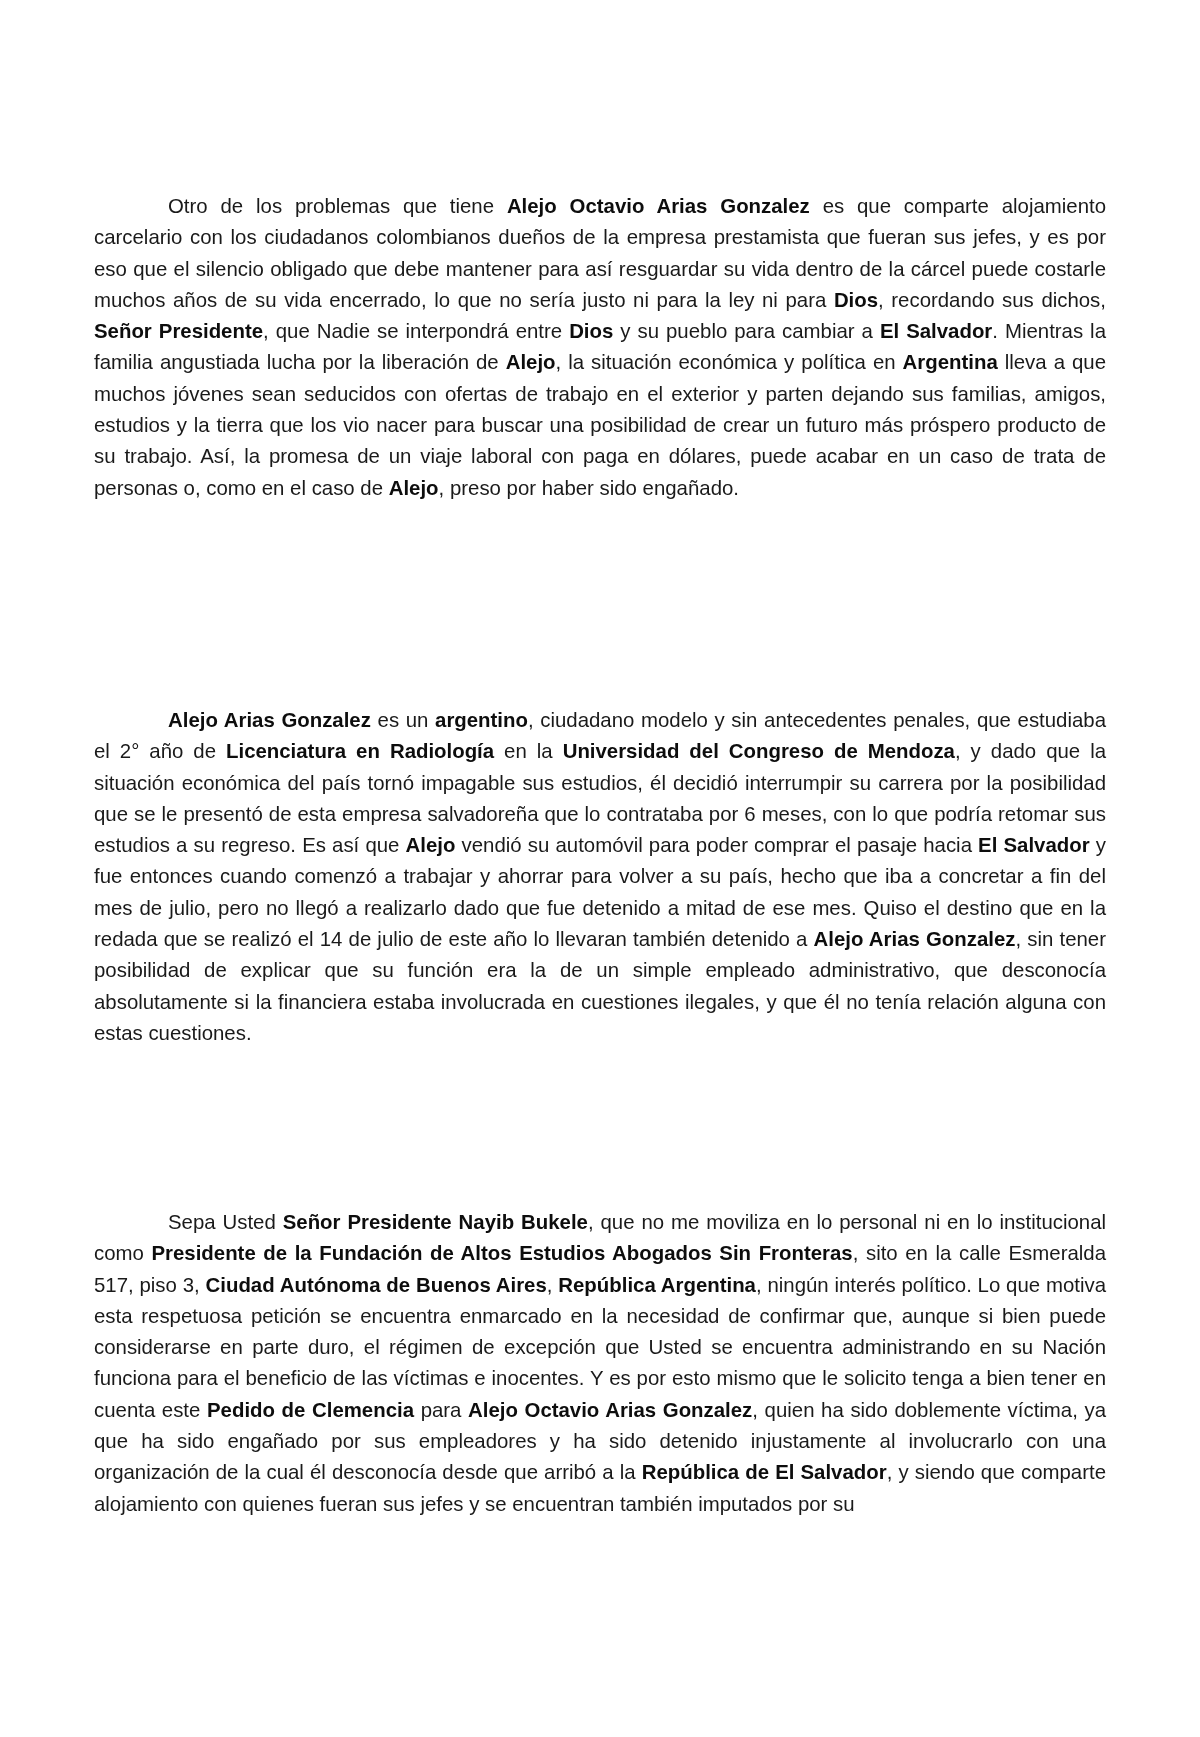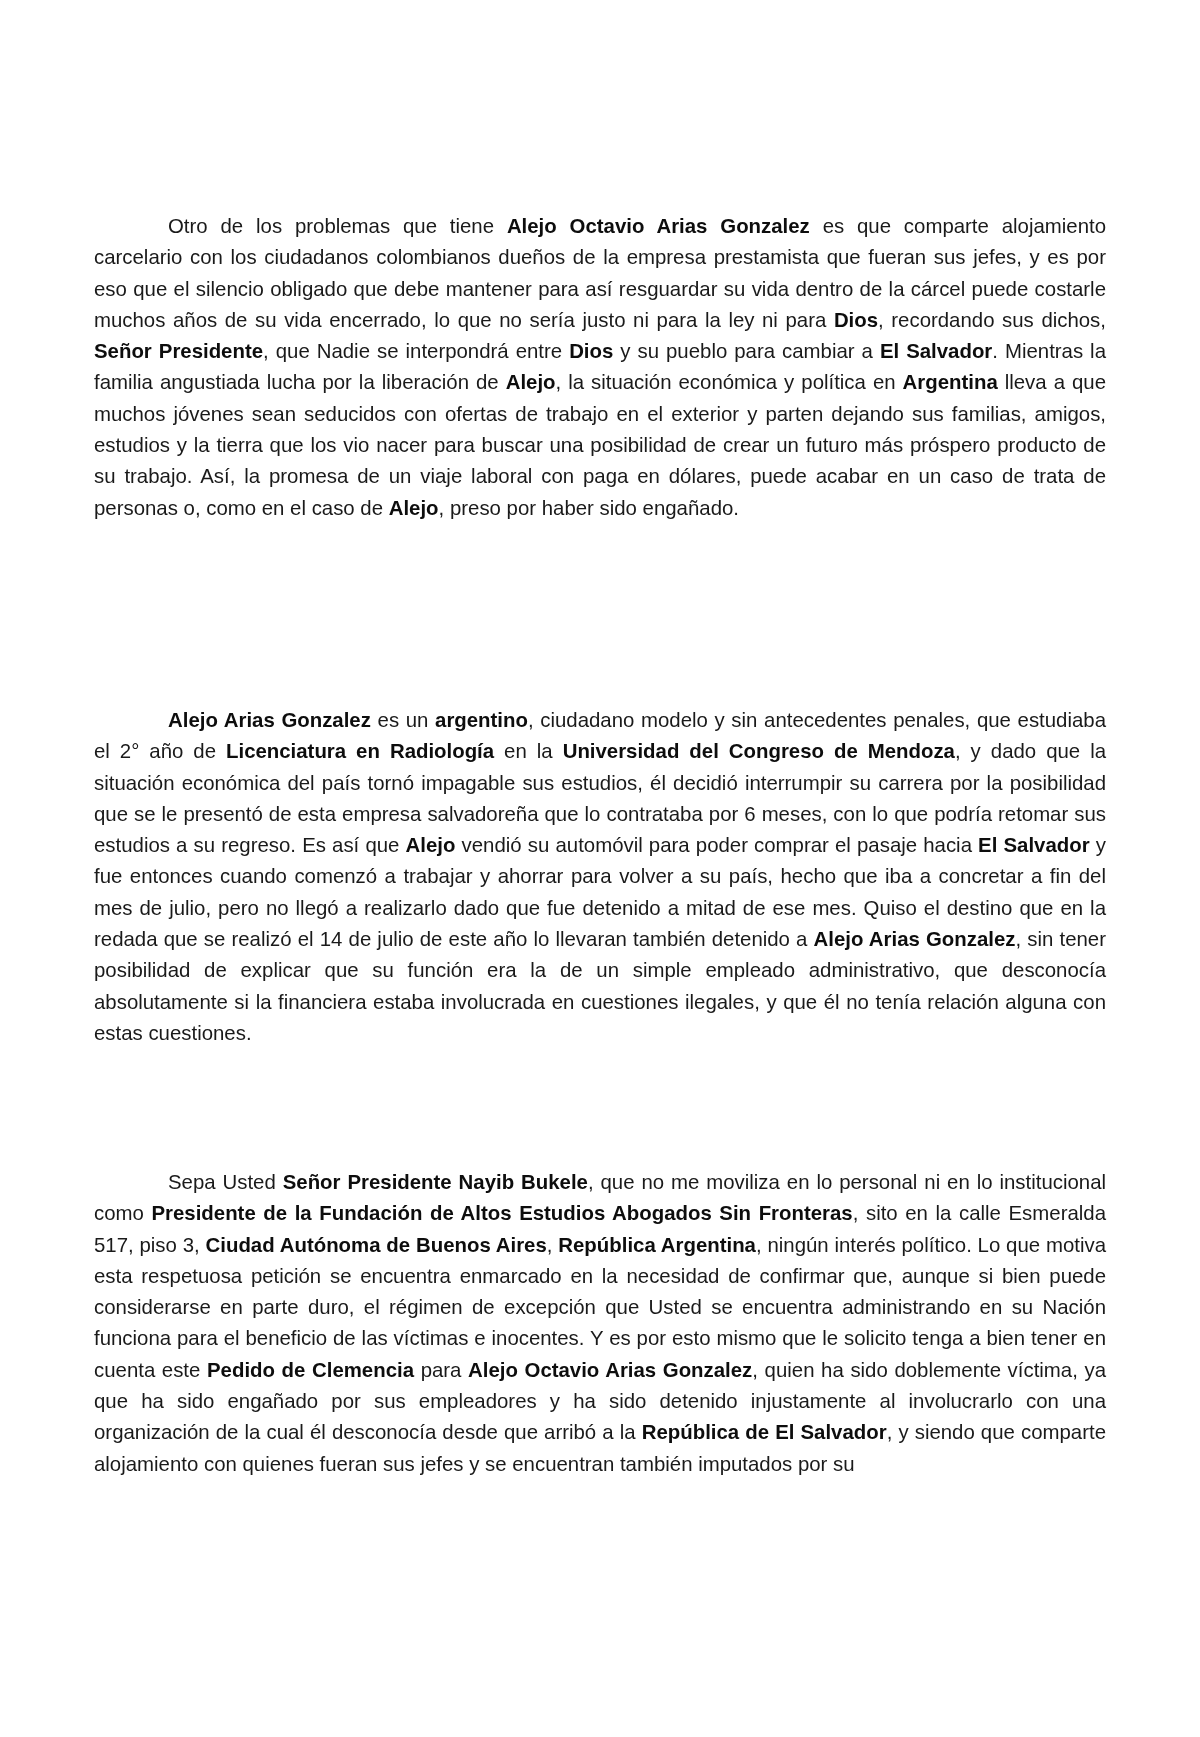--- a/index.html
+++ b/index.html
@@ -30,23 +30,23 @@
     font-size: 20.4px;
     line-height: 31.3px;
     text-align: justify;
     text-indent: 74px;
     letter-spacing: 0;
   }
   .para b {
     font-weight: bold;
     color: #0d0d0d;
   }
-  #p1 { top: 211px; }
+  #p1 { top: 191px; }
   #p2 { top: 705px; }
-  #p3 { top: 1167px; }
+  #p3 { top: 1207px; }
 </style>
 </head>
 <body>
 
 <div class="page">
   <p class="para" id="p1"><span>Otro de los problemas que tiene </span><b>Alejo Octavio Arias Gonzalez</b><span> es que comparte alojamiento carcelario con los ciudadanos colombianos dueños de la empresa prestamista que fueran sus jefes, y es por eso que el silencio obligado que debe mantener para así resguardar su vida dentro de la cárcel puede costarle muchos años de su vida encerrado, lo que no sería justo ni para la ley ni para </span><b>Dios</b><span>, recordando sus dichos, </span><b>Señor Presidente</b><span>, que Nadie se interpondrá entre </span><b>Dios</b><span> y su pueblo para cambiar a </span><b>El Salvador</b><span>. Mientras la familia angustiada lucha por la liberación de </span><b>Alejo</b><span>, la situación económica y política en </span><b>Argentina</b><span> lleva a que muchos jóvenes sean seducidos con ofertas de trabajo en el exterior y parten dejando sus familias, amigos, estudios y la tierra que los vio nacer para buscar una posibilidad de crear un futuro más próspero producto de su trabajo. Así, la promesa de un viaje laboral con paga en dólares, puede acabar en un caso de trata de personas o, como en el caso de </span><b>Alejo</b><span>, preso por haber sido engañado.</span></p>
   <p class="para" id="p2"><b>Alejo Arias Gonzalez</b><span> es un </span><b>argentino</b><span>, ciudadano modelo y sin antecedentes penales, que estudiaba el 2° año de </span><b>Licenciatura en Radiología</b><span> en la </span><b>Universidad del Congreso de Mendoza</b><span>, y dado que la situación económica del país tornó impagable sus estudios, él decidió interrumpir su carrera por la posibilidad que se le presentó de esta empresa salvadoreña que lo contrataba por 6 meses, con lo que podría retomar sus estudios a su regreso. Es así que </span><b>Alejo</b><span> vendió su automóvil para poder comprar el pasaje hacia </span><b>El Salvador</b><span> y fue entonces cuando comenzó a trabajar y ahorrar para volver a su país, hecho que iba a concretar a fin del mes de julio, pero no llegó a realizarlo dado que fue detenido a mitad de ese mes. Quiso el destino que en la redada que se realizó el 14 de julio de este año lo llevaran también detenido a </span><b>Alejo Arias Gonzalez</b><span>, sin tener posibilidad de explicar que su función era la de un simple empleado administrativo, que desconocía absolutamente si la financiera estaba involucrada en cuestiones ilegales, y que él no tenía relación alguna con estas cuestiones.</span></p>
   <p class="para" id="p3"><span>Sepa Usted </span><b>Señor Presidente Nayib Bukele</b><span>, que no me moviliza en lo personal ni en lo institucional como </span><b>Presidente de la Fundación de Altos Estudios Abogados Sin Fronteras</b><span>, sito en la calle Esmeralda 517, piso 3, </span><b>Ciudad Autónoma de Buenos Aires</b><span>, </span><b>República Argentina</b><span>, ningún interés político. Lo que motiva esta respetuosa petición se encuentra enmarcado en la necesidad de confirmar que, aunque si bien puede considerarse en parte duro, el régimen de excepción que Usted se encuentra administrando en su Nación funciona para el beneficio de las víctimas e inocentes. Y es por esto mismo que le solicito tenga a bien tener en cuenta este </span><b>Pedido de Clemencia</b><span> para </span><b>Alejo Octavio Arias Gonzalez</b><span>, quien ha sido doblemente víctima, ya que ha sido engañado por sus empleadores y ha sido detenido injustamente al involucrarlo con una organización de la cual él desconocía desde que arribó a la </span><b>República de El Salvador</b><span>, y siendo que comparte alojamiento con quienes fueran sus jefes y se encuentran también imputados por su</span></p>
 </div>
 

